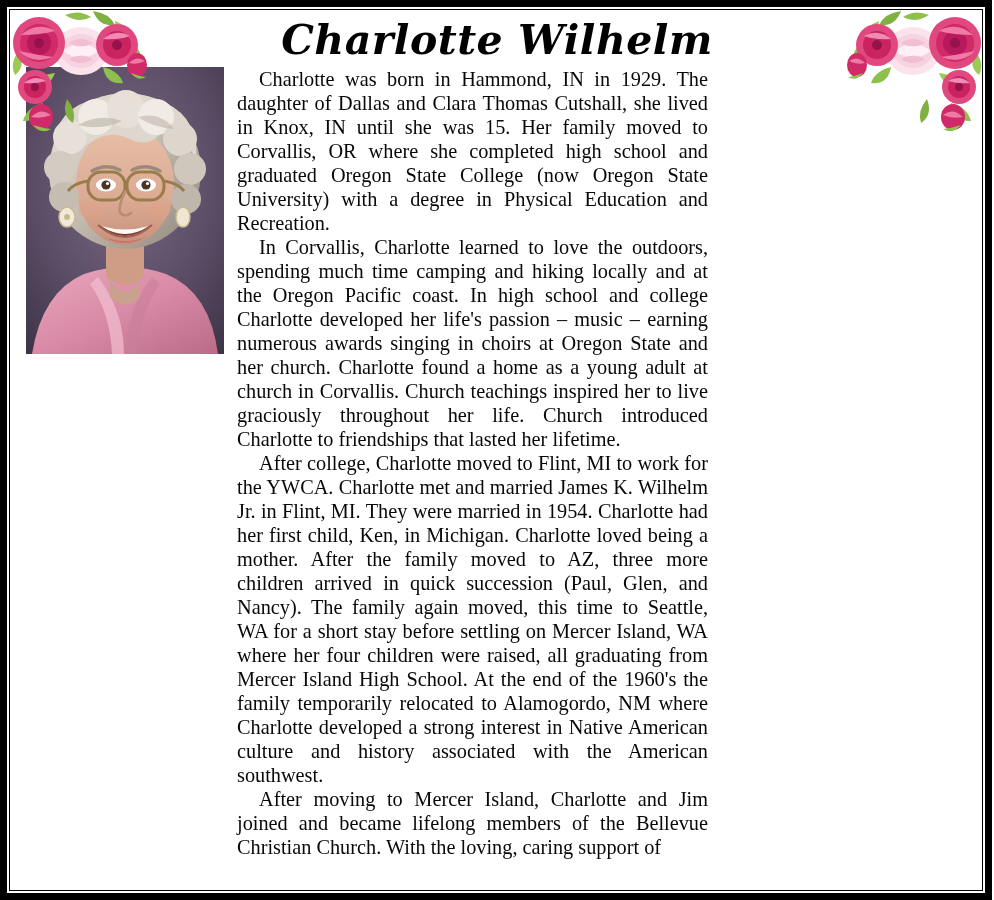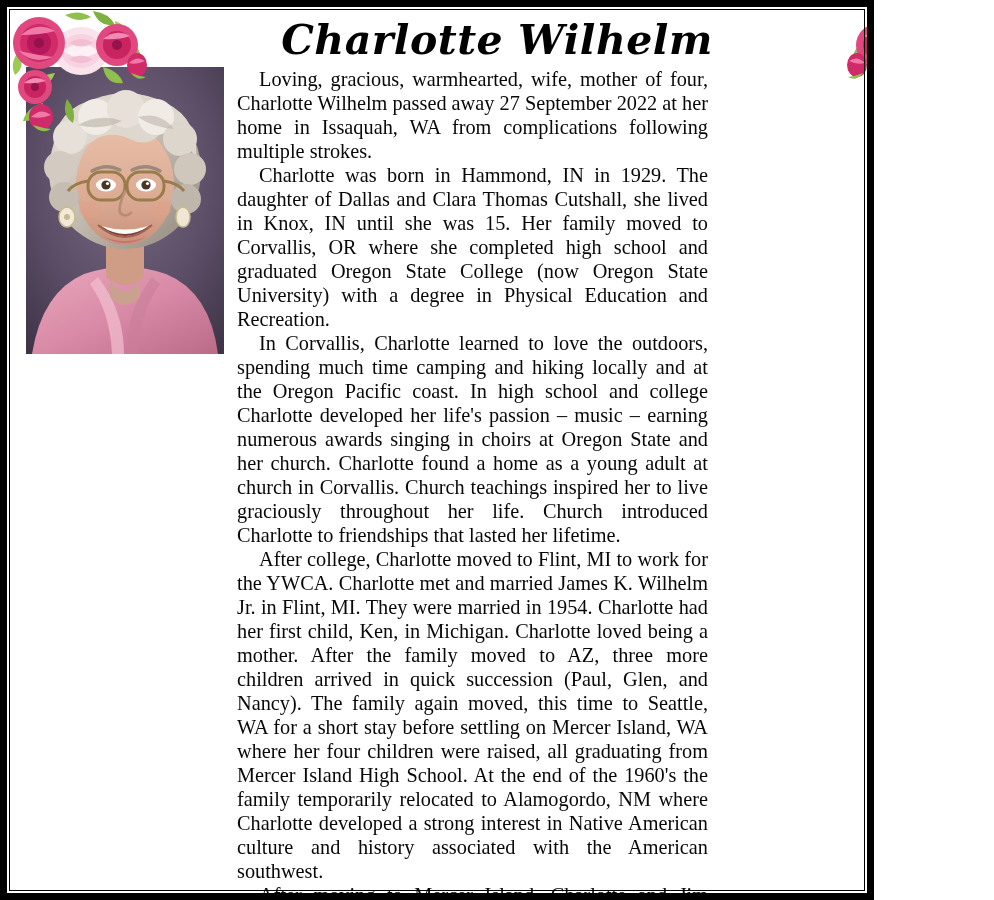--- a/index.html
+++ b/index.html
@@ -3,21 +3,21 @@
 <meta charset="utf-8">
 <style>
   html, body {
     margin: 0;
     padding: 0;
     background: #ffffff;
   }
 
   .page {
     position: relative;
-    width: 874px;
+    width: 992px;
     height: 900px;
     box-sizing: border-box;
     background: #ffffff;
     overflow: hidden;
     font-family: "Liberation Serif", "DejaVu Serif", serif;
   }
 
   
   .frame-outer {
     position: absolute;
@@ -304,21 +304,20 @@
 
         <ellipse cx="41" cy="150" rx="8" ry="10" fill="#f2ead8" stroke="#c9b98f" stroke-width="1.5"></ellipse>
         <circle cx="41" cy="150" r="3" fill="#c9b98f"></circle>
         <ellipse cx="157" cy="150" rx="7" ry="10" fill="#efe6d4" stroke="#c9b98f" stroke-width="1.5"></ellipse>
       </svg>
     </div>
 
     <div class="cols">
 
       <div class="col col-left">
-        <p>Loving, gracious, warmhearted, wife, mother of four, Charlotte Wilhelm passed away 27 September 2022 at her home in Issaquah, WA from complications following multiple strokes.</p>
         <p>Charlotte was born in Hammond, IN in 1929. The daughter of Dallas and Clara Thomas Cutshall, she lived in Knox, IN until she was 15. Her family moved to Corvallis, OR where she completed high school and graduated Oregon State College (now Oregon State University) with a degree in Physical Education and Recreation.</p>
         <p>In Corvallis, Charlotte learned to love the outdoors, spending much time camping and hiking locally and at the Oregon Pacific coast. In high school and college Charlotte developed her life's passion – music – earning numerous awards singing in choirs at Oregon State and her church. Charlotte found a home as a young adult at church in Corvallis. Church teachings inspired her to live graciously throughout her life. Church introduced Charlotte to friendships that lasted her lifetime.</p>
         <p>After college, Charlotte moved to Flint, MI to work for the YWCA. Charlotte met and married James K. Wilhelm Jr. in Flint, MI. They were married in 1954. Charlotte had her first child, Ken, in Michigan. Charlotte loved being a mother. After the family moved to AZ, three more children arrived in quick succession (Paul, Glen, and Nancy). The family again moved, this time to Seattle, WA for a short stay before settling on Mercer Island, WA where her four children were raised, all graduating from Mercer Island High School. At the end of the 1960's the family temporarily relocated to Alamogordo, NM where Charlotte developed a strong interest in Native American culture and history associated with the American southwest.</p>
         <p>After moving to Mercer Island, Charlotte and Jim joined and became lifelong members of the Bellevue Christian Church. With the loving, caring support of</p>
       </div>
 
       <div class="clear"></div>
     </div>
 
   </div>

